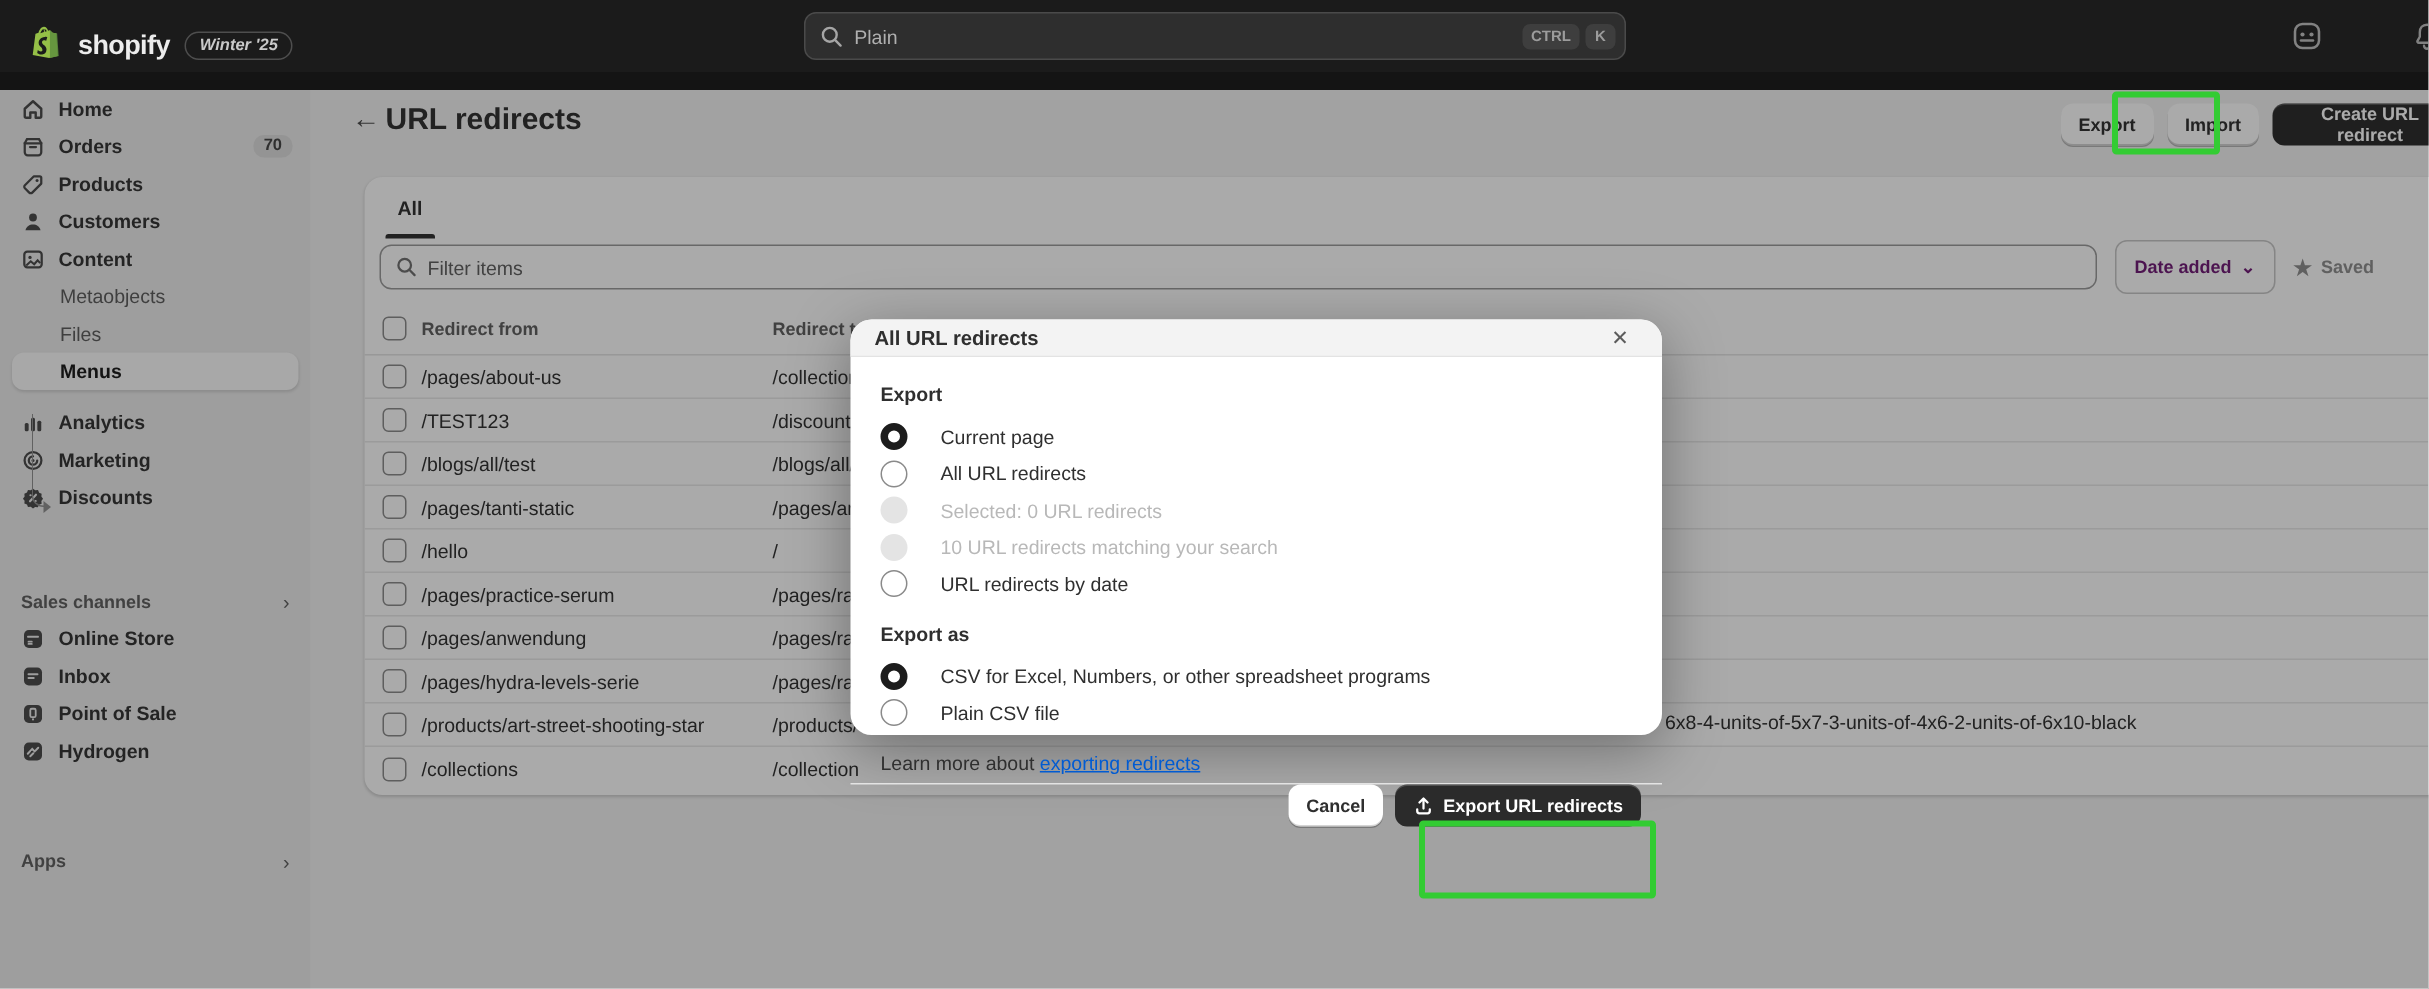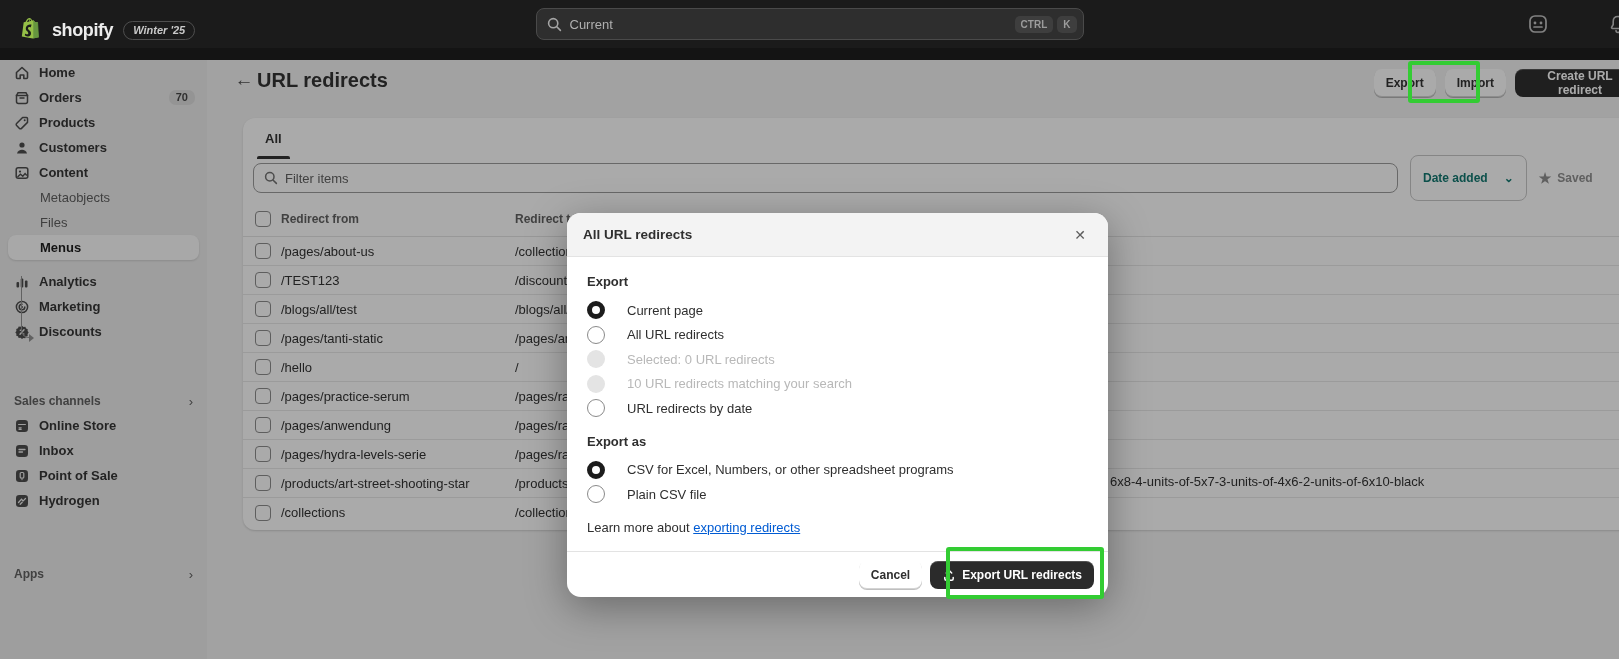--- a/index.html
+++ b/index.html
@@ -42,37 +42,37 @@
   .create-btn { width:130px; }
 
   
   .card { position:absolute; left:36px; top:70px; width:1390px; height:412px; background:#fdfdfd; border-radius:12px; box-shadow:0 1px 2px rgba(0,0,0,.15); }
   .tab-row { height:37px; display:flex; align-items:center; padding:4px 10px 0; }
   .tab { position:relative; font-size:13px; font-weight:700; color:#303030; padding:6px 12px; cursor:pointer; }
   .tab .underline { position:absolute; left:4px; right:4px; bottom:-7px; height:3px; background:#2f2f2f; border-radius:2px 2px 0 0; }
   .filter-row { height:46px; display:flex; align-items:center; padding:0 10px; gap:12px; }
   .filter-input { flex:0 0 1145px; height:30px; border:1px solid #9a9a9a; border-radius:8px; display:flex; align-items:center; padding:0 10px; gap:7px; cursor:text; }
   .filter-input .ph { color:#5f5f5f; font-size:13px; }
-  .pill-btn { height:46px; border:1px solid #c6c6c6; background:#fdfdfd; border-radius:8px; display:inline-flex; align-items:center; gap:16px; padding:0 12px; font-size:12px; font-weight:600; color:#0f766e; cursor:pointer; }
+  .pill-btn { height:36px; border:1px solid #c6c6c6; background:#fdfdfd; border-radius:8px; display:inline-flex; align-items:center; gap:6px; padding:0 12px; font-size:12px; font-weight:600; color:#701a75; cursor:pointer; }
   .saved-btn { display:inline-flex; align-items:center; gap:6px; color:#8d8d8d; font-size:12px; font-weight:600; cursor:pointer; }
   .saved-btn .star { font-size:14px; }
   .thead { height:36px; display:flex; align-items:center; border-bottom:1px solid #e2e2e2; font-size:12px; font-weight:600; color:#5f5f5f; }
   .trow { height:29px; display:flex; align-items:center; border-bottom:1px solid #e7e7e7; font-size:13px; color:#2f2f2f; position:relative; cursor:pointer; }
   .trow:last-child { border-bottom:none; }
   .cb-cell { width:28px; display:flex; justify-content:flex-start; padding-left:12px; }
   .checkbox { width:16px; height:16px; border:1.5px solid #8a8a8a; border-radius:4px; background:transparent; cursor:pointer; }
   .col-from { width:244px; padding-left:10px; }
   .col-to { flex:1; }
   .to-cont { position:absolute; left:867px; top:5px; color:#2f2f2f; white-space:nowrap; }
 
   
   .dim { position:absolute; left:0; top:48px; width:1619px; height:611px; background:rgba(10,10,10,.34); z-index:40; }
 
   
-  .modal { position:absolute; left:567px; top:213px; width:541px; height:384px; background:#fff; border-radius:14px; box-shadow:0 10px 40px rgba(0,0,0,.35); z-index:60; display:flex; flex-direction:column; }
+  .modal { position:absolute; left:567px; top:213px; width:541px; height:277px; background:#fff; border-radius:14px; box-shadow:0 10px 40px rgba(0,0,0,.35); z-index:60; display:flex; flex-direction:column; }
   .modal-head { height:44px; background:#f3f3f3; border-bottom:1px solid #e3e3e3; border-radius:14px 14px 0 0; display:flex; align-items:center; padding:0 16px; }
   .modal-title { font-size:13.5px; font-weight:700; color:#2f2f2f; }
   .modal-close { margin-left:auto; width:24px; height:24px; text-align:center; line-height:24px; color:#5c5c5c; font-size:14px; cursor:pointer; border-radius:6px; }
   .modal-body { padding:17px 20px 6px; flex:1; }
   .grp-label { font-size:13px; font-weight:600; color:#2f2f2f; margin-bottom:9px; }
   .opt { display:flex; align-items:center; gap:22px; height:24.5px; font-size:13px; color:#2f2f2f; cursor:pointer; }
   .radio { width:18px; height:18px; border-radius:50%; border:1.5px solid #8a8a8a; flex:0 0 18px; }
   .opt.selected .radio { border:5.5px solid #1c1c1c; }
   .opt.disabled { color:#b8b8b8; cursor:default; }
   .opt.disabled .radio { border:none; background:#e4e4e4; }
@@ -106,21 +106,21 @@
       <span class="version-badge">Winter '25</span>
     </div>
 
     <div class="searchbar">
       <span>
         <svg width="15" height="15" viewBox="0 0 15 15">
             <circle cx="6.2" cy="6.2" r="4.6" fill="none" stroke="#a5a5a5" stroke-width="1.6"></circle>
             <line x1="9.8" y1="9.8" x2="13.4" y2="13.4" stroke="#a5a5a5" stroke-width="1.6" stroke-linecap="round"></line>
           </svg>
       </span>
-      <span class="ph">Current</span>
+      <span class="ph">Plain</span>
       <span class="kbd">CTRL</span>
       <span class="kbd">K</span>
     </div>
 
     <div class="topbar-icons">
       <span class="tb-icon">
         <svg width="22" height="22" viewBox="0 0 22 22">
             <rect x="3" y="3" width="16" height="16" rx="5" fill="none" stroke="#a5a5a5" stroke-width="1.7"></rect>
             <circle cx="8" cy="10" r="1.4" fill="#a5a5a5"></circle>
             <circle cx="14" cy="10" r="1.4" fill="#a5a5a5"></circle>

